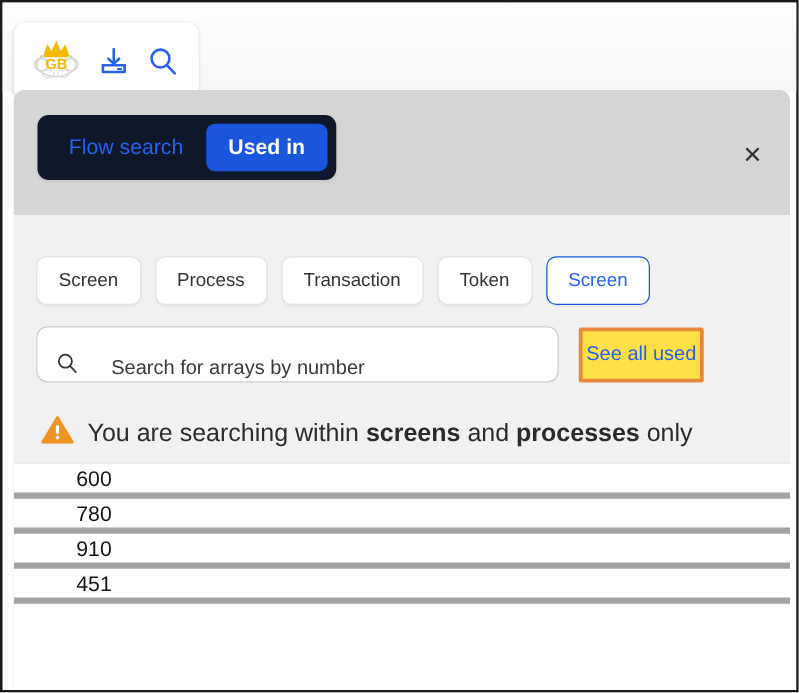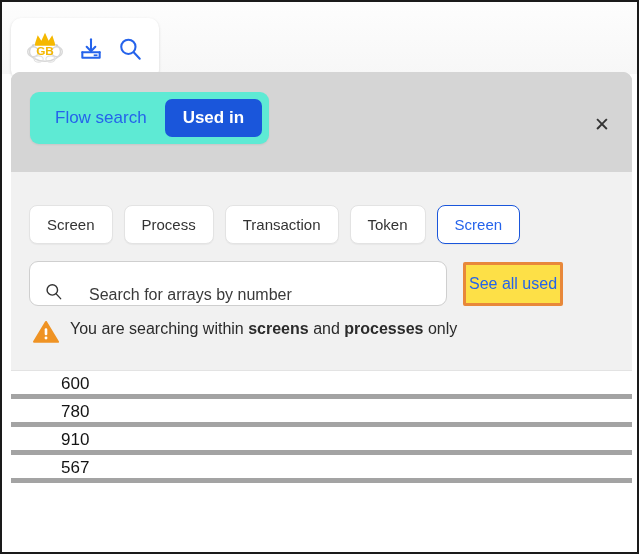--- a/index.html
+++ b/index.html
@@ -69,21 +69,21 @@
   }
   .panel-head {
     position: relative;
     height: 100px;
     background: #d5d5d5;
   }
   .seg {
     position: absolute;
     left: 19px;
     top: 20px;
-    background: #5eead4;
+    background: #0f172a;
     border-radius: 9px;
     padding: 7px;
     display: flex;
     box-shadow: 0 1px 2px rgba(0,0,0,0.07);
     justify-content: center;
   }
   .seg-btn {
     border: none;
     background: transparent;
     font-family: "Liberation Sans", sans-serif;
@@ -181,24 +181,26 @@
     font-family: Liberation Sans, sans-serif;
     font-size: 16px;
     color: #2563eb;
     padding: 10px 3px;
     cursor: pointer;
     white-space: nowrap;
   }
 
   .notice {
     display: flex;
+    align-items: center;
     gap: 11px;
     padding: 14px 0 0 22px;
-    font-size: 16px;
+    font-size: 20px;
     color: #2b2b2b;
+    margin-top: 12px;
   }
   .notice b { font-weight: bold; }
 
   
   .list-card {
     position: absolute;
     left: 0;
     right: 0;
     top: 198px;
     bottom: 0;
@@ -335,20 +337,20 @@
           <div class="row">
             <span class="row-val">600</span>
           </div>
           <div class="row">
             <span class="row-val">780</span>
           </div>
           <div class="row">
             <span class="row-val">910</span>
           </div>
           <div class="row">
-            <span class="row-val">567</span>
+            <span class="row-val">451</span>
           </div>
         </div>
       </div>
 
     </div>
   </div>
 </div>
 
 </body></html>

